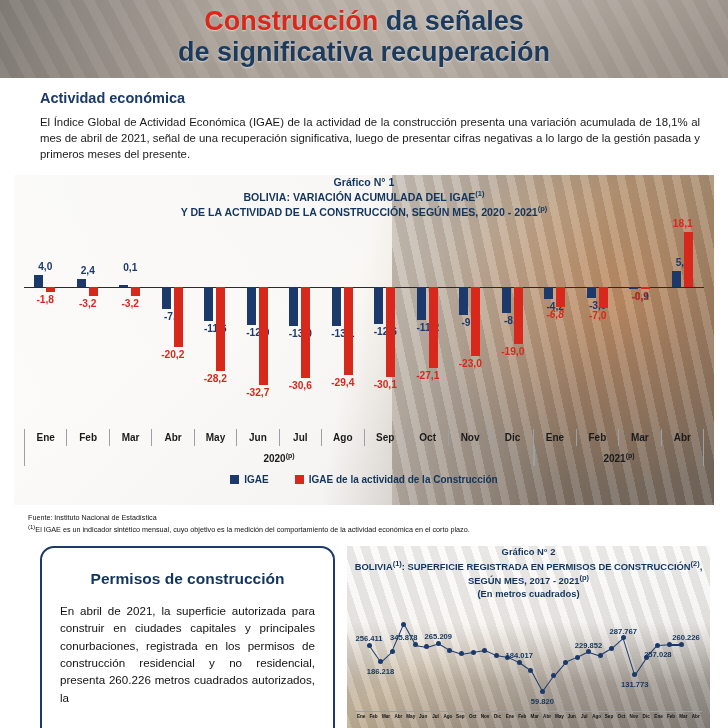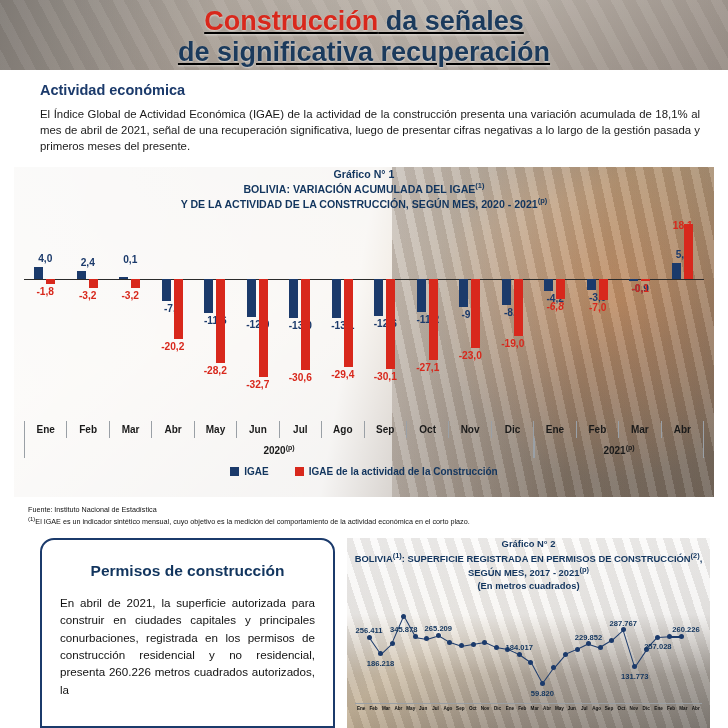--- a/index.html
+++ b/index.html
@@ -7,24 +7,23 @@
   body {
     width: 728px; height: 728px;
     font-family: "Liberation Sans", sans-serif;
     background: #ffffff;
     overflow: hidden;
     position: relative;
   }
   
   .hero {
     position: relative;
-    height: 70px;
+    height: 78px;
     background: #fef9c3;
     overflow: hidden;
-    text-decoration: underline;
   }
   .hero-bg {
     position: absolute; inset: 0;
     background:
       linear-gradient(115deg, rgba(120,115,110,.85) 0%, rgba(170,160,150,.55) 30%, rgba(200,190,180,.45) 60%, rgba(150,140,132,.8) 100%),
       linear-gradient(#b9b2aa, #a39a92);
   }
   .hero-bg:after{
     content:"";
     position:absolute; inset:0;
@@ -389,21 +388,21 @@
             <div class="col">
               <div class="bar igae" style="height: 2.7px; top: 62px;"></div>
               <div class="vlab blue" style="top: 66.7px;">-0,9</div>
               <div class="bar constr red" style="height: 2px; top: 62px;"></div>
               <div class="vlab red" style="top: 66px;">-0,1</div>
             </div>
             <div class="col">
               <div class="bar igae" style="height: 15.6px; top: 46.4px;"></div>
               <div class="vlab blue" style="top: 32.4px;">5,2</div>
               <div class="bar constr red" style="height: 54.3px; top: 7.7px;"></div>
-              <div class="vlab red" style="top: -6.3px; margin-top: 10px;">18,1</div>
+              <div class="vlab red" style="top: -6.3px;">18,1</div>
             </div>
           </div>
       </div>
 
       <div class="months" id="months1">
           <div class="month">Ene</div>
           <div class="month">Feb</div>
           <div class="month">Mar</div>
           <div class="month">Abr</div>
           <div class="month">May</div>

